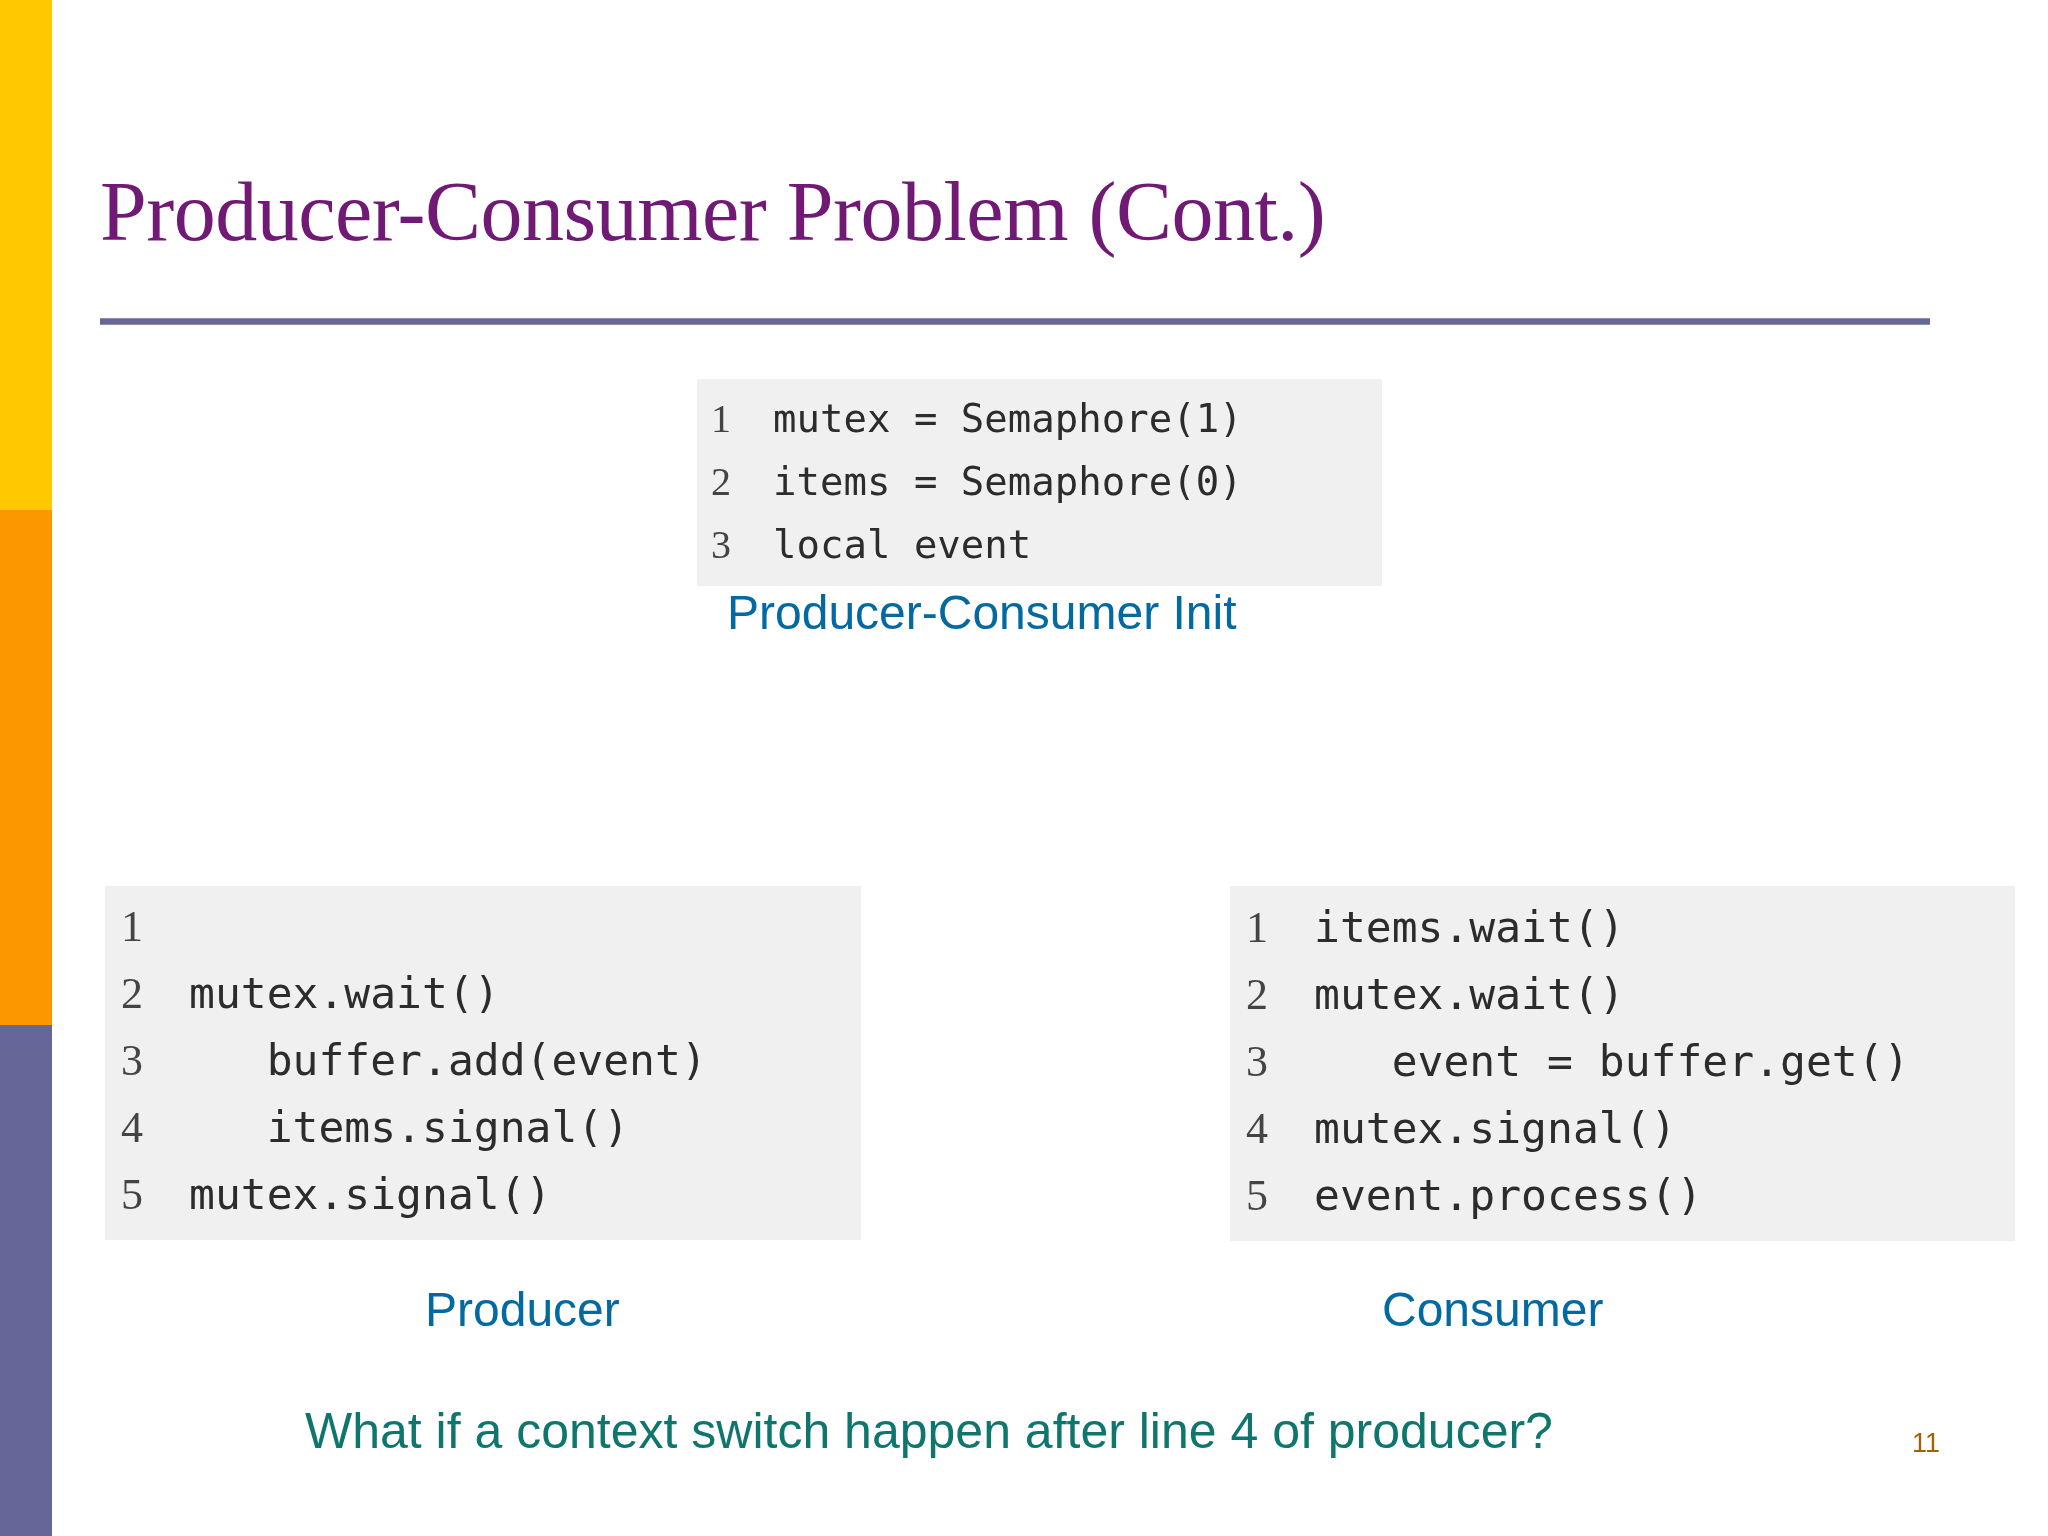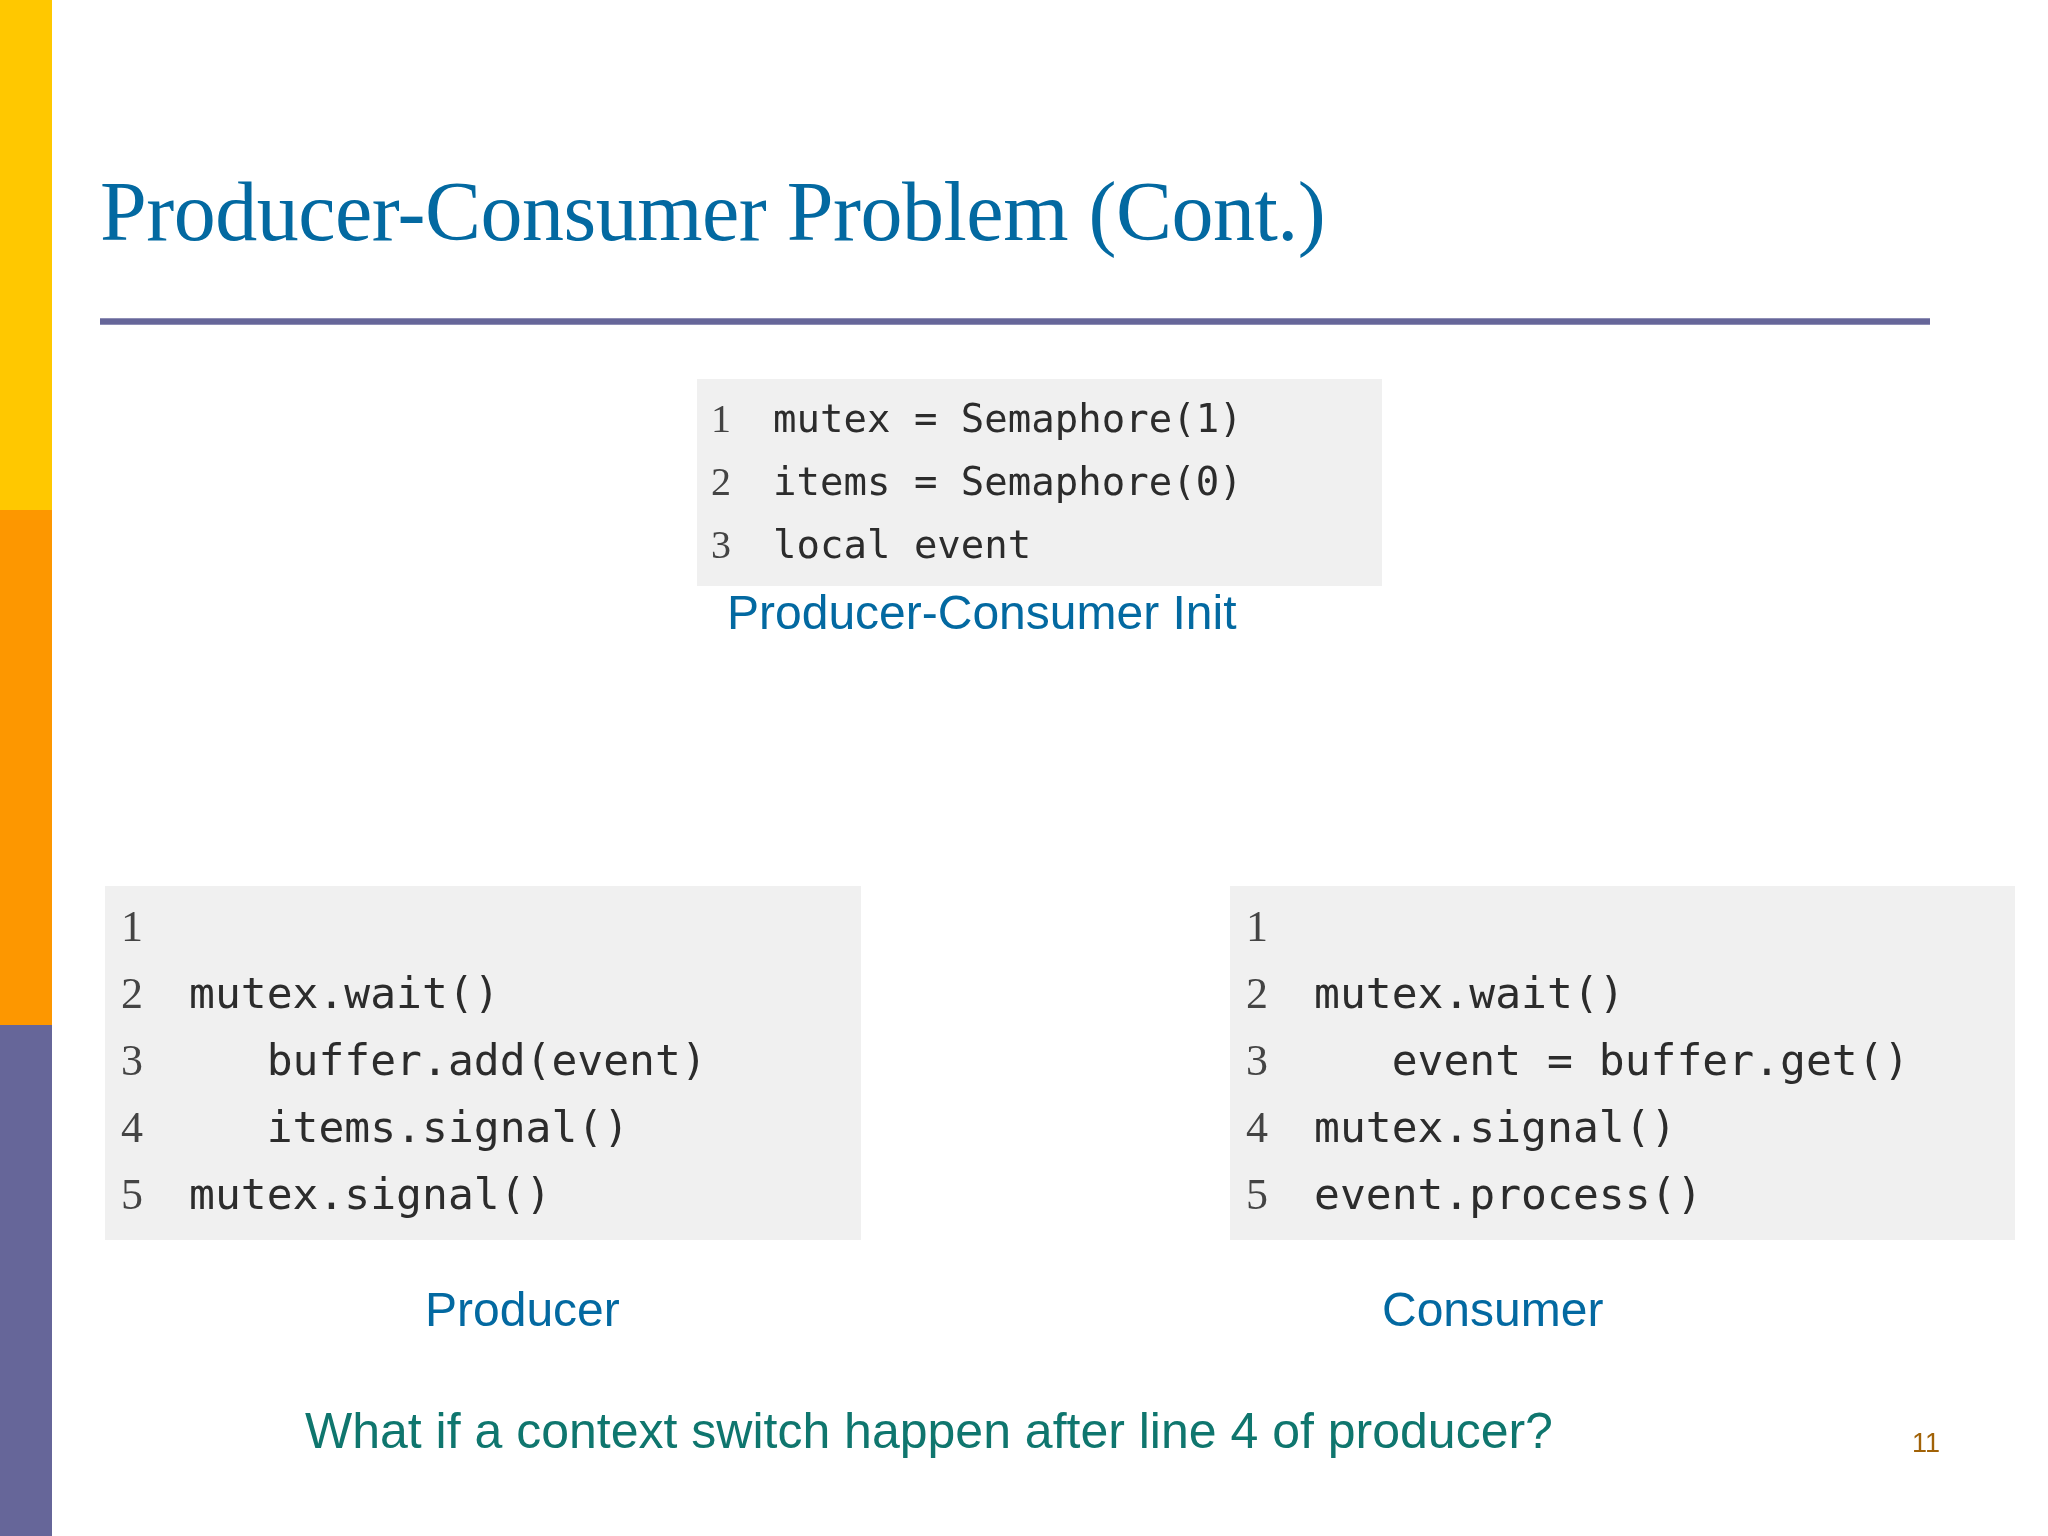--- a/index.html
+++ b/index.html
@@ -145,41 +145,41 @@
 </style>
 </head>
 <body>
 
 <div id="sidebar-bands">
   <div class="band" id="band-yellow" style="background: rgb(255, 200, 0);"></div>
   <div class="band" id="band-orange" style="background: rgb(253, 151, 0);"></div>
   <div class="band" id="band-purple" style="background: rgb(102, 102, 153);"></div>
 </div>
 
-<div id="slide-title" style="color: #0369a1;">Producer-Consumer Problem (Cont.)</div>
+<div id="slide-title" style="color: #701a75;">Producer-Consumer Problem (Cont.)</div>
 <div id="title-rule" style="background: rgb(102, 102, 153);"></div>
 
 <div class="code-block" id="code-init" style="background: rgb(240, 240, 240);">
     <div class="code-line"><span class="line-no">1</span><span class="line-code">mutex = Semaphore(1)</span></div>
     <div class="code-line"><span class="line-no">2</span><span class="line-code">items = Semaphore(0)</span></div>
     <div class="code-line"><span class="line-no">3</span><span class="line-code">local event</span></div>
   </div>
 <div class="caption" id="caption-init">Producer-Consumer Init</div>
 
 <div class="code-block" id="code-producer" style="background: rgb(240, 240, 240);">
     <div class="code-line"><span class="line-no">1</span></div>
     <div class="code-line"><span class="line-no">2</span><span class="line-code">mutex.wait()</span></div>
     <div class="code-line"><span class="line-no">3</span><span class="line-code">   buffer.add(event)</span></div>
     <div class="code-line"><span class="line-no">4</span><span class="line-code">   items.signal()</span></div>
     <div class="code-line"><span class="line-no">5</span><span class="line-code">mutex.signal()</span></div>
   </div>
 <div class="caption" id="caption-producer">Producer</div>
 
 <div class="code-block" id="code-consumer" style="background: rgb(240, 240, 240);">
-    <div class="code-line"><span class="line-no">1</span></div>
+    <div class="code-line"><span class="line-no">1</span><span class="line-code">items.wait()</span></div>
     <div class="code-line"><span class="line-no">2</span><span class="line-code">mutex.wait()</span></div>
     <div class="code-line"><span class="line-no">3</span><span class="line-code">   event = buffer.get()</span></div>
     <div class="code-line"><span class="line-no">4</span><span class="line-code">mutex.signal()</span></div>
     <div class="code-line"><span class="line-no">5</span><span class="line-code">event.process()</span></div>
   </div>
 <div class="caption" id="caption-consumer">Consumer</div>
 
 <div id="bottom-question">What if a context switch happen after line 4 of producer?</div>
 
 <div id="page-number">11</div>

